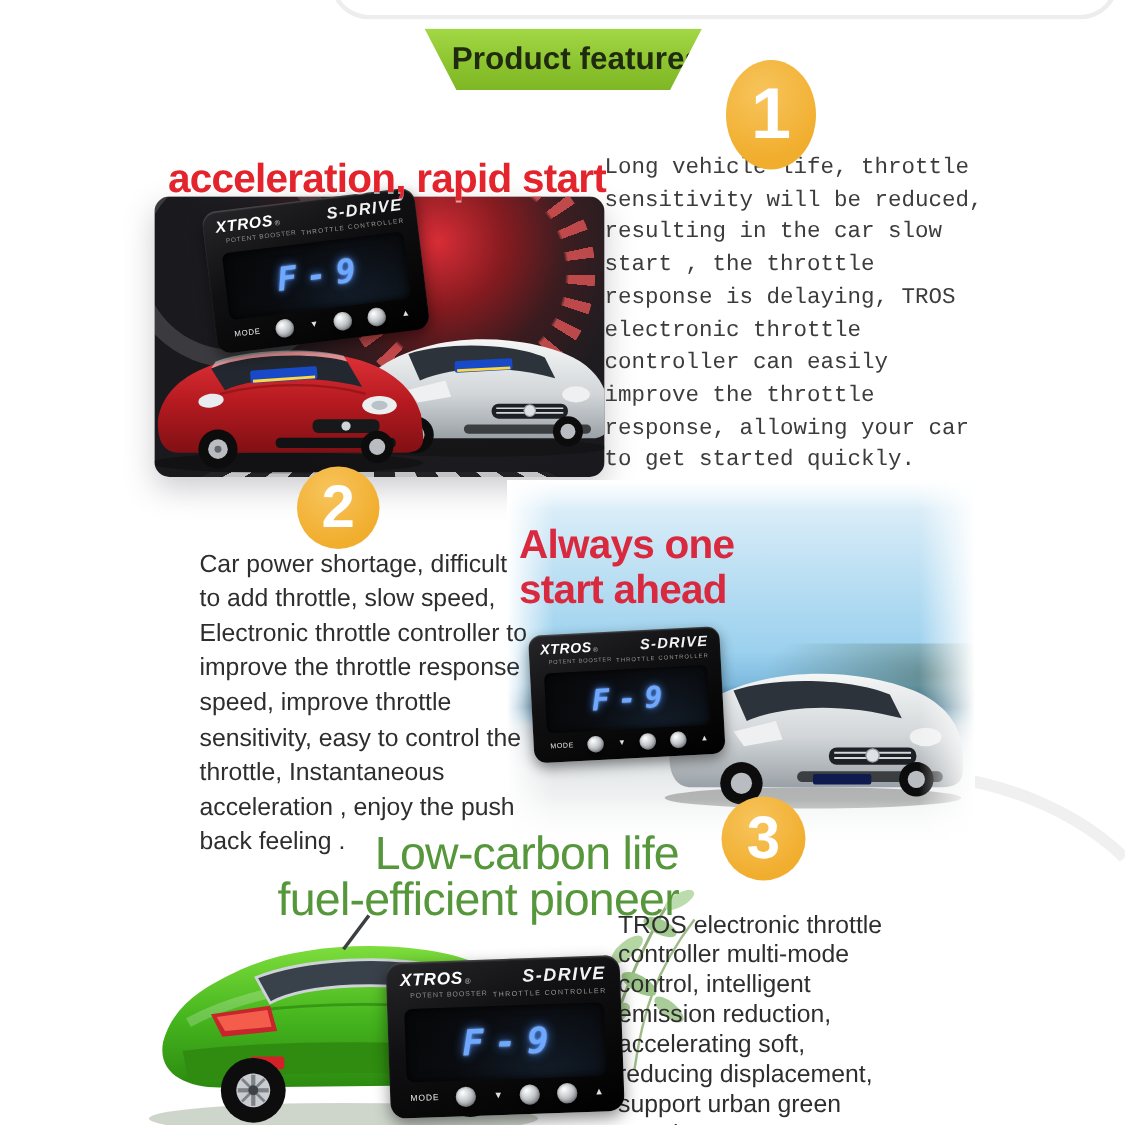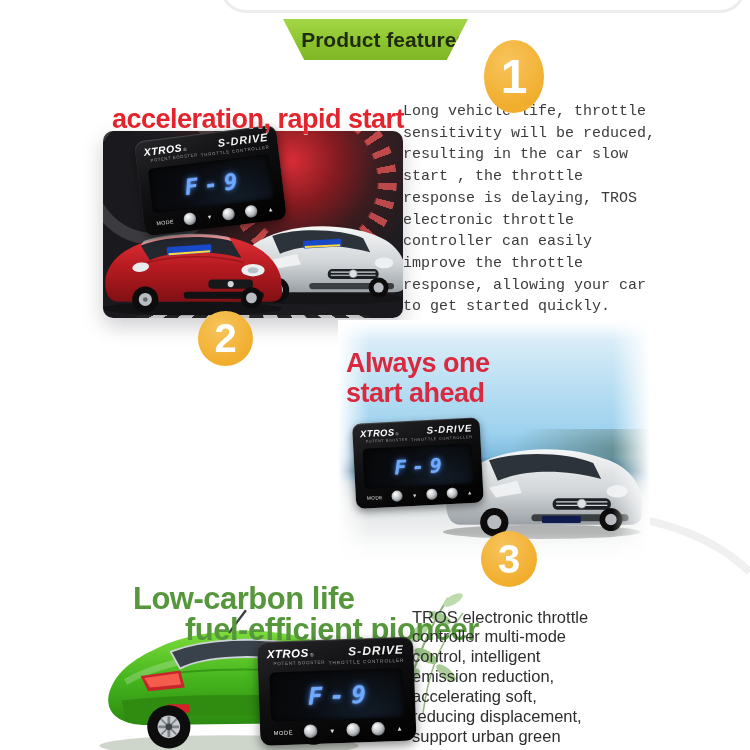--- a/index.html
+++ b/index.html
@@ -25,22 +25,22 @@
   .b1{left:484px;top:40px;width:60px;height:73px;font-size:48px;}
   .b2{left:198px;top:311px;width:55px;height:55px;font-size:40px;}
   .b3{left:481px;top:531px;width:56px;height:56px;font-size:40px;}
 
   
   .h1{position:absolute;left:100px;top:83px;width:316px;text-align:center;color:#e3242c;
       font-weight:bold;font-size:27px;line-height:28px;z-index:4;letter-spacing:-0.5px;
       text-shadow:0 1px 0 rgba(255,255,255,.6);}
   .h2{position:absolute;left:346px;top:326px;width:178px;text-align:left;color:#d8293e;
       font-weight:bold;font-size:27px;line-height:30px;z-index:4;letter-spacing:-0.5px;}
-  .h3{position:absolute;left:133px;top:557px;color:#56973c;font-weight:bold;font-size:31px;
-      line-height:31px;z-index:2;letter-spacing:-0.5px;}
+  .h3{position:absolute;left:133px;top:527px;color:#56973c;font-weight:normal;font-size:31px;
+      line-height:31px;z-index:2;letter-spacing:-0.5px;text-align:right;}
   .h3 .l2{padding-left:52px;display:block;}
   .hline{display:block;}
 
   
   .p1{position:absolute;left:403px;top:86px;width:275px;font-family:"Liberation Mono",monospace;
       font-size:15px;line-height:21.7px;color:#3c3c3c;white-space:pre-line;z-index:2;}
   .p2{position:absolute;left:133px;top:348px;width:268px;font-size:16.5px;line-height:23.2px;
       color:#2e2e2e;white-space:pre-line;z-index:2;}
   .p3{position:absolute;left:412px;top:591px;width:262px;font-size:16.5px;line-height:19.9px;
       color:#2e2e2e;white-space:pre-line;z-index:2;}
@@ -223,20 +223,29 @@
 start , the throttle
 response is delaying, TROS
 electronic throttle
 controller can easily
 improve the throttle
 response, allowing your car
 to get started quickly.</p>
 
   <div class="badge b2">2</div>
 
+  <p class="p2">Car power shortage, difficult
+to add throttle, slow speed,
+Electronic throttle controller to
+improve the throttle response
+speed, improve throttle
+sensitivity, easy to control the
+throttle, Instantaneous
+acceleration , enjoy the push
+back feeling .</p>
 
   <div class="scene2">
     <div class="hill"></div>
     <svg class="car-silver2" viewBox="0 0 240 150">
       <defs>
         <linearGradient id="sg2" x1="0" y1="0" x2="0" y2="1">
           <stop offset="0" stop-color="#f5f6f6"></stop>
             <stop offset=".55" stop-color="#d2d6d9"></stop>
             <stop offset="1" stop-color="#9aa1a6"></stop>
         </linearGradient>

